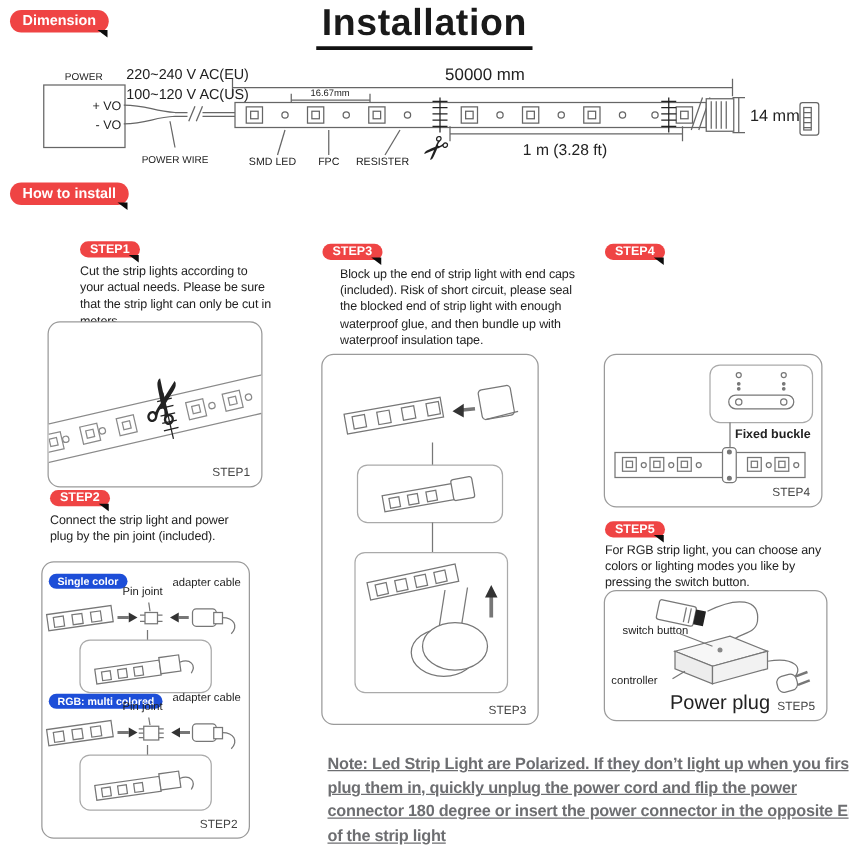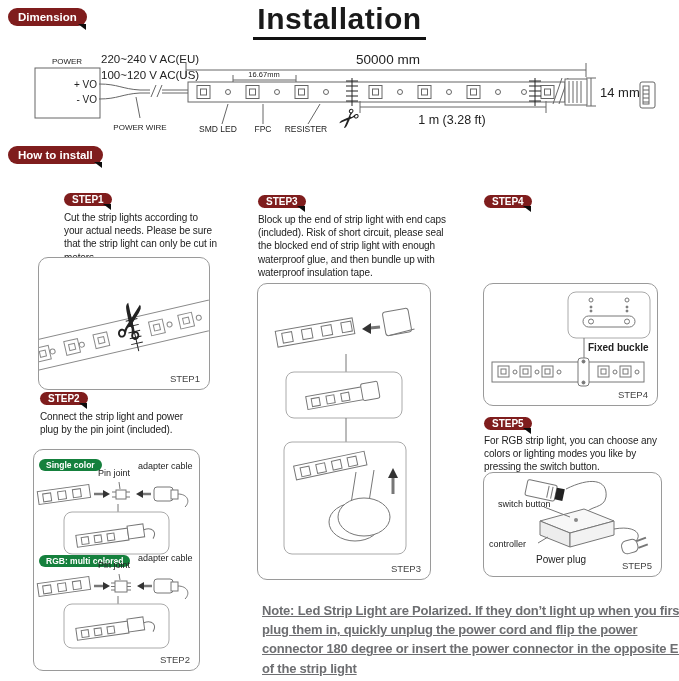--- a/index.html
+++ b/index.html
@@ -1,31 +1,31 @@
 <!DOCTYPE html>
 <html><head>
 <meta charset="utf-8">
 <style>
   html,body{margin:0;padding:0;background:#fff;}
   .page{position:relative;width:679px;height:681px;background:#fff;overflow:hidden;
         font-family:"Liberation Sans",sans-serif;color:#1a1a1a;}
-  .pill{position:absolute;background:#7f1d1d;color:#fff;font-weight:bold;
+  .pill{position:absolute;background:#ef4444;color:#fff;font-weight:bold;
         border-radius:9px;white-space:nowrap;text-align:right;}
   .pill::after{content:"";position:absolute;right:1px;bottom:-4px;
         border-top:6px solid #0c0c0c;border-left:8px solid transparent;}
   .pill-lg{font-size:11.5px;padding:3px 10px;}
   .pill-sm{font-size:10px;padding:1px 8px;border-radius:8px;}
   .title-wrap{position:absolute;left:0;top:2px;width:679px;text-align:center;}
   .title{display:inline-block;font-size:30px;font-weight:bold;letter-spacing:.5px;
         border-bottom:3px solid #111;padding:0 4px 1px 4px;}
   .step-text{position:absolute;font-size:10px;line-height:1.32;letter-spacing:-.1px;color:#222;}
   .figbox{position:absolute;border:1px solid #9a9a9a;border-radius:10px;background:#fff;}
   .corner{position:absolute;right:9px;bottom:5px;font-size:9.5px;color:#444;}
   .inlabel{position:absolute;font-size:9px;color:#222;white-space:nowrap;}
-  .gbadge{position:absolute;background:#15803d;color:#fff;font-weight:bold;
+  .gbadge{position:absolute;background:#1d4ed8;color:#fff;font-weight:bold;
         font-size:8.5px;padding:1px 7px;border-radius:7px;white-space:nowrap;}
   .note{position:absolute;left:245px;top:601px;width:433px;font-size:13px;font-weight:bold;
         color:#6d6e71;line-height:1.48;text-decoration:underline;letter-spacing:-.2px;margin-left:17px;}
   svg text{font-family:"Liberation Sans",sans-serif;fill:#222;}
   svg{position:absolute;left:0;top:0;}
 </style>
 </head>
 <body>
 
 <div class="page">
@@ -285,21 +285,21 @@
     <div class="gbadge" style="left:5px;top:9px;">Single color</div>
     <div class="inlabel" style="left:64px;top:18px;">Pin joint</div>
     <div class="inlabel" style="left:104px;top:11px;">adapter cable</div>
     <div class="gbadge" style="left:5px;top:105px;">RGB: multi colored</div>
     <div class="inlabel" style="left:64px;top:110px;">Pin joint</div>
     <div class="inlabel" style="left:104px;top:103px;">adapter cable</div>
     <span class="corner">STEP2</span>
   </div>
 
   <div class="pill pill-sm" style="left:258px;top:195px;">STEP3</div>
-  <div class="step-text" style="left:258px;top:213px;width:196px;">Block up the end of strip light with end caps (included). Risk of short circuit, please seal the blocked end of strip light with enough waterproof glue, and then bundle up with waterproof insulation tape.</div>
+  <div class="step-text" style="left:272px;top:213px;width:196px;">Block up the end of strip light with end caps (included). Risk of short circuit, please seal the blocked end of strip light with enough waterproof glue, and then bundle up with waterproof insulation tape.</div>
   <div class="figbox" style="left:257px;top:283px;width:172px;height:295px;">
     <svg width="172" height="295" viewBox="0 0 172 295">
       <g stroke="#777" fill="none">
         <g transform="rotate(-10 60 48)">
           <rect x="18" y="40" width="78" height="16" fill="#fff"></rect>
           <rect x="24" y="43" width="10" height="10"></rect>
             <rect x="44" y="43" width="10" height="10"></rect>
           <rect x="64" y="43" width="10" height="10"></rect>
             <rect x="84" y="43" width="10" height="10"></rect>
         </g>
@@ -413,19 +413,19 @@
           <rect x="138" y="66" width="16" height="13" rx="5" fill="#fff"></rect>
           <path d="M154,69 L164,68" stroke-width="2"></path>
             <path d="M154,76 L164,75" stroke-width="2"></path>
         </g>
         <path d="M60,34 L86,44"></path>
         <path d="M54,70 L64,64"></path>
       </g>
     </svg>
     <div class="inlabel" style="left:14px;top:26px;">switch button</div>
     <div class="inlabel" style="left:5px;top:66px;">controller</div>
-    <div class="inlabel" style="left:52px;top:81px;font-size:10px;">Power plug</div>
+    <div class="inlabel" style="left:52px;top:81px;font-size:16px;">Power plug</div>
     <span class="corner">STEP5</span>
   </div>
 
   <div class="note">Note: Led Strip Light are Polarized. If they don’t light up when you first plug them in, quickly unplug the power cord and flip the power connector 180 degree or insert the power connector in the opposite End of the strip light</div>
 
 </div>
 
 </body></html>

